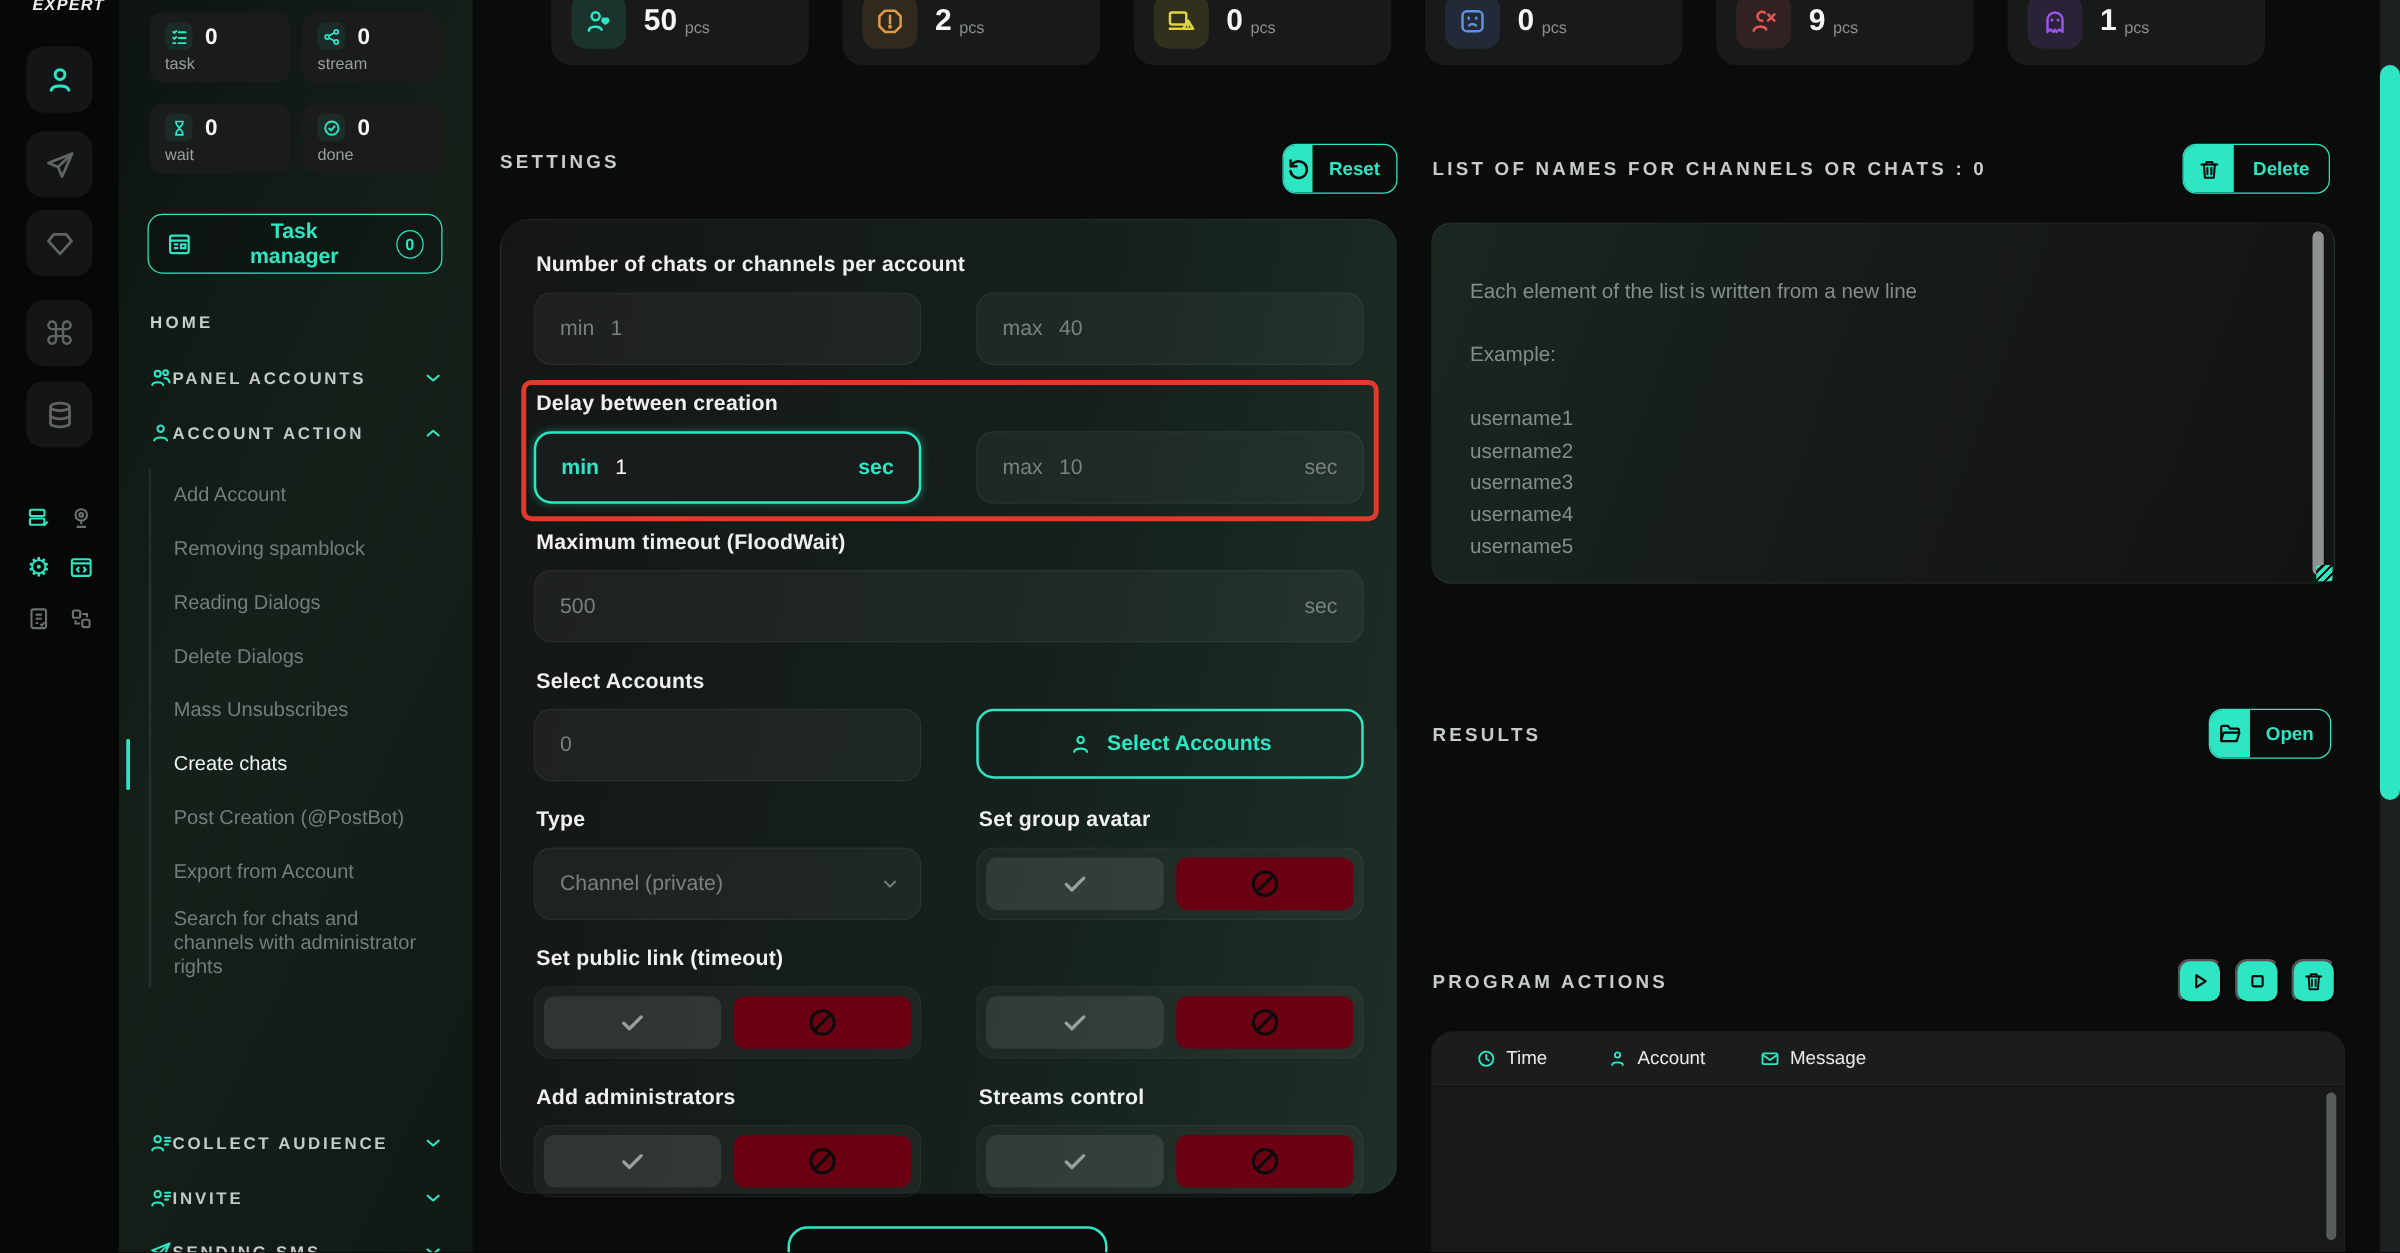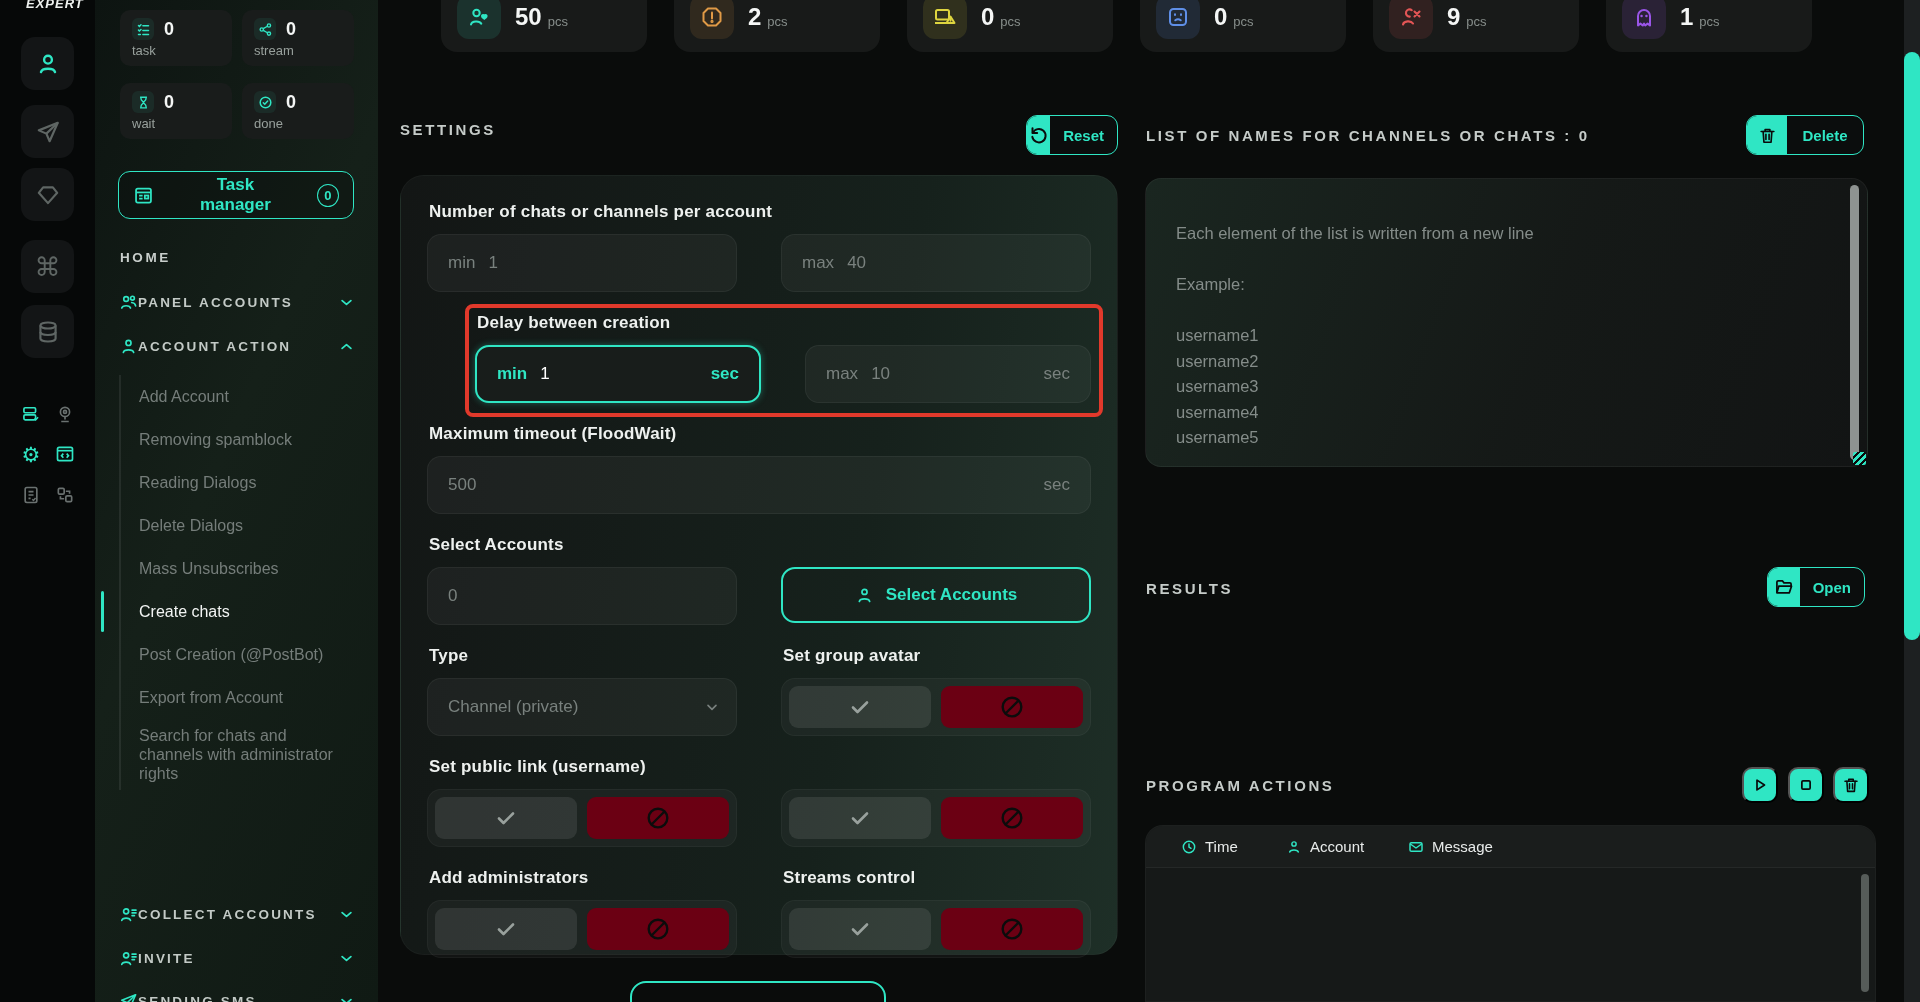--- a/index.html
+++ b/index.html
@@ -91,21 +91,21 @@
   .grid2{display:grid;grid-template-columns:1fr 1fr;gap:44px;}
   .fgroup{margin-bottom:21px;}
   .input{height:58px;background:rgba(255,255,255,0.045);border:1px solid rgba(255,255,255,0.05);
         border-radius:14px;display:flex;align-items:center;padding:0 20px;font-size:17px;
         color:var(--gray-text);gap:13px;cursor:text;}
   .input .unit{margin-left:auto;}
   .input.focused{background:#181d1b;border:2px solid var(--accent);box-shadow:0 0 7px rgba(47,230,196,0.35);}
   .input.focused .prefix{color:var(--accent);font-weight:bold;}
   .input.focused .val{color:#ffffff;}
   .input.focused .unit{color:var(--accent);font-weight:bold;}
-  .delay-zone{position:relative;margin-bottom:21px;margin-left:48px;}
+  .delay-zone{position:relative;margin-bottom:21px;}
   .red-frame{position:absolute;left:-10px;right:-12px;top:-9px;bottom:-14px;border:4px solid var(--red);
         border-radius:8px;pointer-events:none;z-index:6;}
   .select-btn{height:56px;border:2px solid var(--accent);border-radius:14px;background:transparent;
         display:flex;align-items:center;justify-content:center;gap:12px;color:var(--accent);
         font-size:17px;font-weight:bold;cursor:pointer;}
   .select{position:relative;}
   .select .dd-chev{position:absolute;right:16px;top:50%;margin-top:-8px;color:var(--gray-text);}
   .toggle{height:58px;background:rgba(255,255,255,0.035);border:1px solid rgba(255,255,255,0.04);
         border-radius:14px;padding:7px;display:flex;gap:10px;}
   .tg-seg{flex:1;border-radius:9px;display:flex;align-items:center;justify-content:center;cursor:pointer;}
@@ -341,21 +341,21 @@
     </ul>
 
     <div class="nav-row" style="top:894px">
       <span class="n-ico">
         <svg width="19" height="19" viewBox="0 0 24 24" fill="none" stroke="currentColor" stroke-width="2.1" stroke-linecap="round">
             <circle cx="9" cy="8" r="3.2"></circle>
             <path d="M3.5 19.5c.9-4 10.1-4 11 0"></path>
             <path d="M16.5 6.5h5M16.5 10h5M16.5 13.5h3"></path>
           </svg>
       </span>
-      <span class="nav-label">COLLECT ACCOUNTS</span>
+      <span class="nav-label">COLLECT AUDIENCE</span>
       <span class="nav-chev">
         <svg width="15" height="15" viewBox="0 0 24 24" fill="none" stroke="currentColor" stroke-width="2.8" stroke-linecap="round" stroke-linejoin="round">
             <path d="M5 9l7 6 7-6"></path>
           </svg>
       </span>
     </div>
     <div class="nav-row" style="top:938px">
       <span class="n-ico">
         <svg width="19" height="19" viewBox="0 0 24 24" fill="none" stroke="currentColor" stroke-width="2.1" stroke-linecap="round">
             <circle cx="9" cy="8" r="3.2"></circle>
@@ -554,21 +554,21 @@
                 </svg>
             </span>
           </div>
         </div>
       </div>
     </div>
 
     <div class="fgroup">
       <div class="grid2">
         <div>
-          <div class="f-label">Set public link (username)</div>
+          <div class="f-label">Set public link (timeout)</div>
           <div class="toggle">
             <span class="tg-seg tg-yes">
               <svg width="24" height="24" viewBox="0 0 24 24" fill="none" stroke="currentColor" stroke-width="2.6" stroke-linecap="round" stroke-linejoin="round">
                   <path d="M5 12.5l4.5 4.5L19 7.5"></path>
                 </svg>
             </span>
             <span class="tg-seg tg-no">
               <svg width="26" height="26" viewBox="0 0 24 24" fill="none" stroke="currentColor" stroke-width="2.2">
                   <circle cx="12" cy="12" r="8.6"></circle>
                   <path d="M6 18L18 6"></path>

